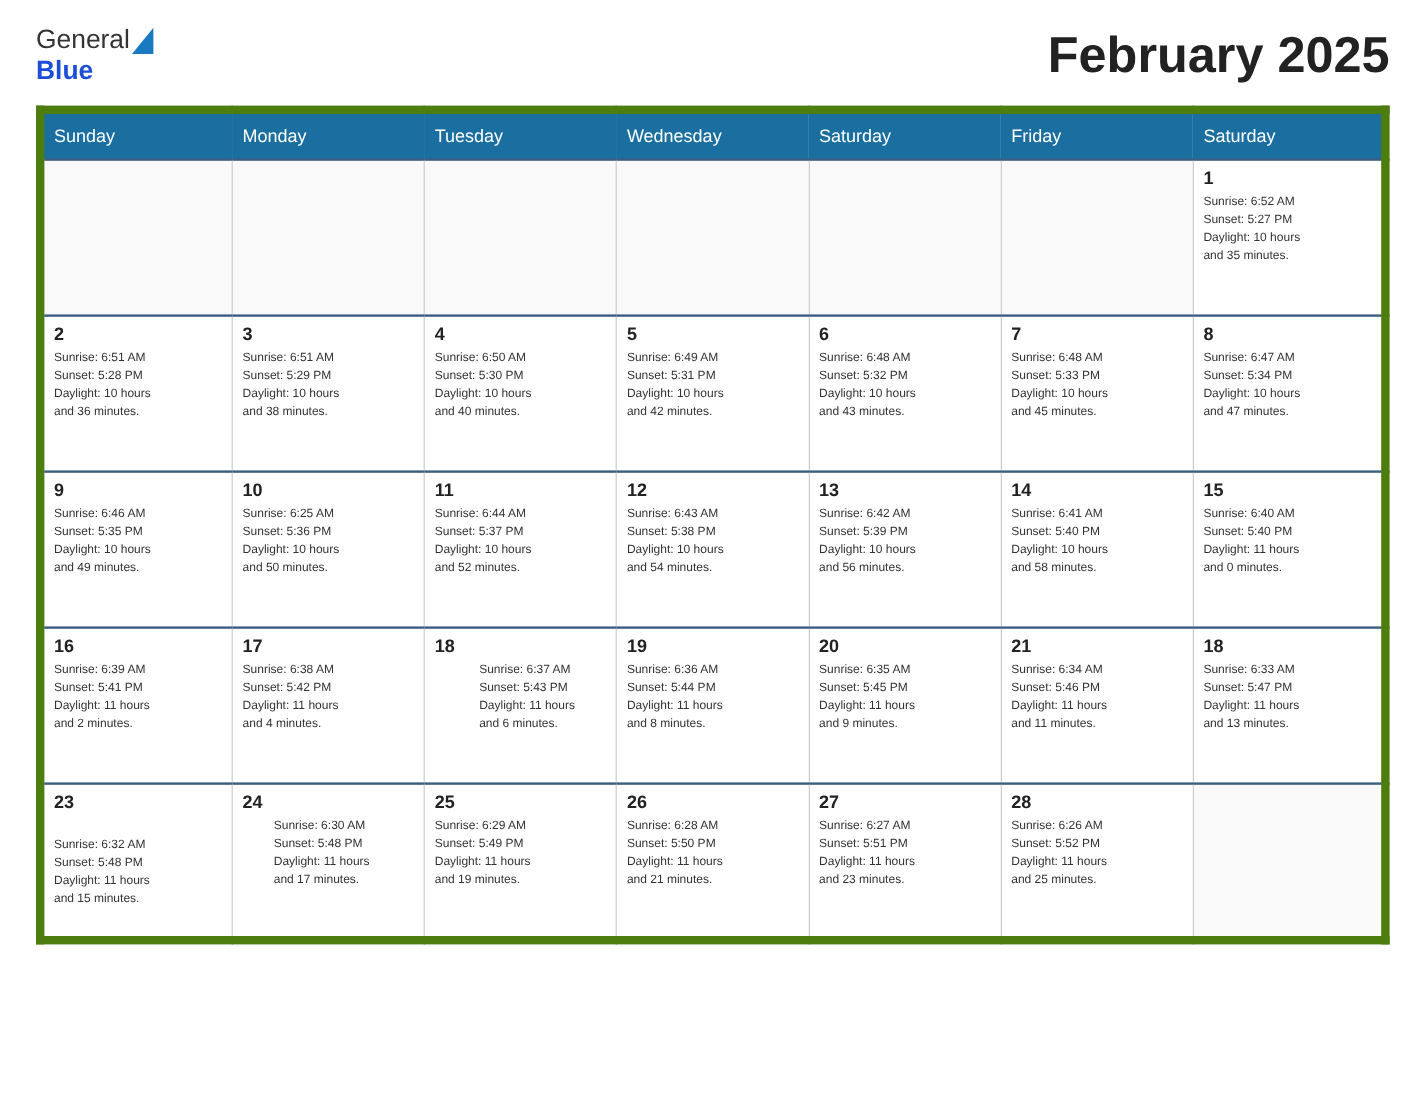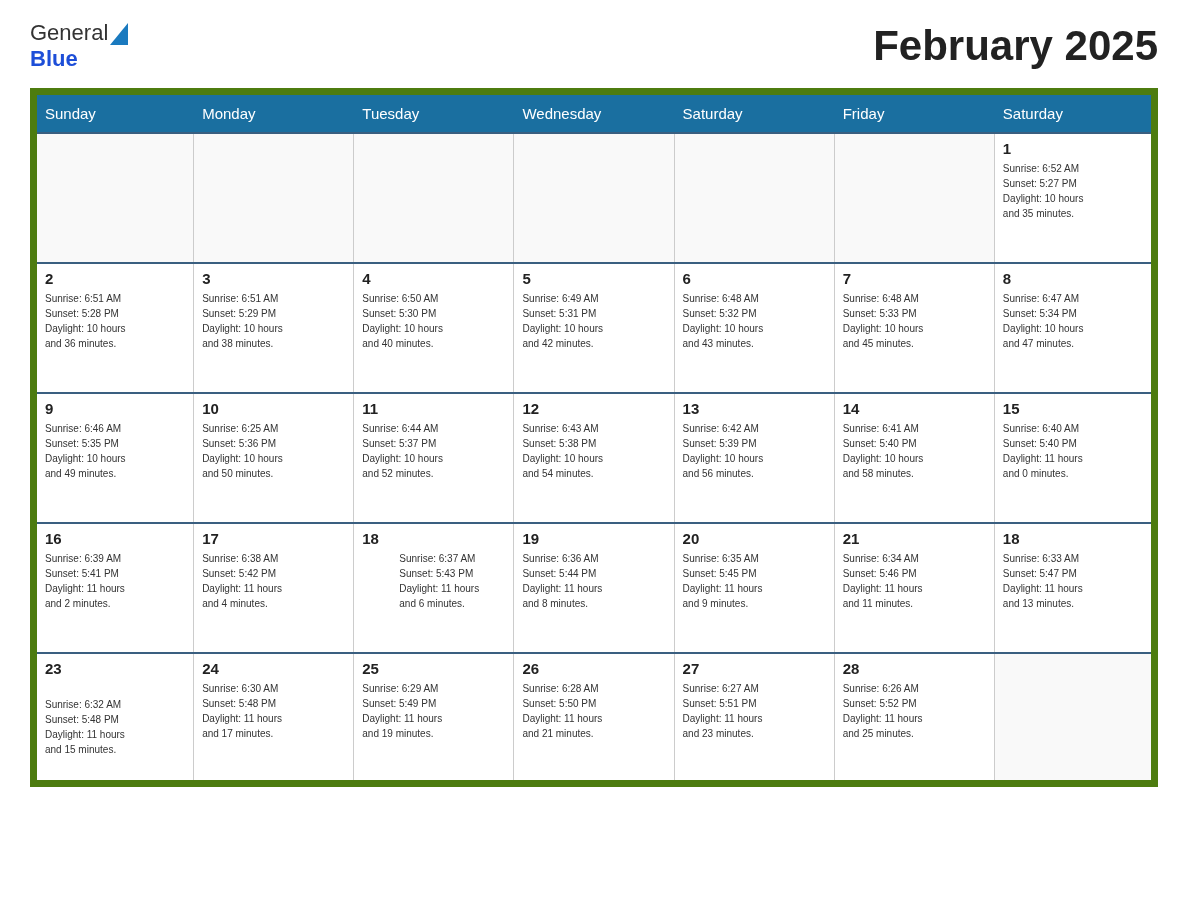--- a/index.html
+++ b/index.html
@@ -297,21 +297,21 @@
       <tr class="week-row">
         <td>
           <span class="day-number">23</span>
           <div class="day-info" style="white-space: pre-line; margin-top: 20px;">Sunrise: 6:32 AM
 Sunset: 5:48 PM
 Daylight: 11 hours
 and 15 minutes.</div>
         </td>
         <td>
           <span class="day-number">24</span>
-          <div class="day-info" style="white-space: pre-line;">Sunrise: 6:30 AM
+          <div class="day-info" style="white-space: pre-line; margin-left: 26px;">Sunrise: 6:30 AM
 Sunset: 5:48 PM
 Daylight: 11 hours
 and 17 minutes.</div>
         </td>
         <td>
           <span class="day-number">25</span>
           <div class="day-info" style="white-space: pre-line;">Sunrise: 6:29 AM
 Sunset: 5:49 PM
 Daylight: 11 hours
 and 19 minutes.</div>

